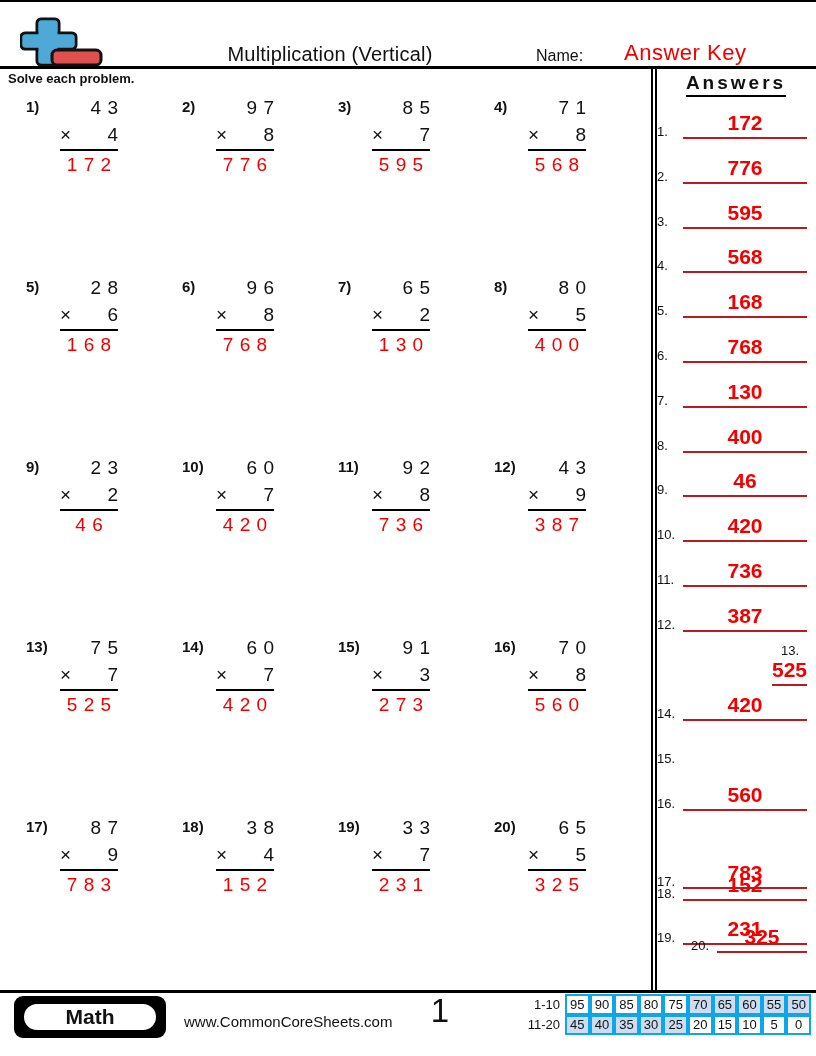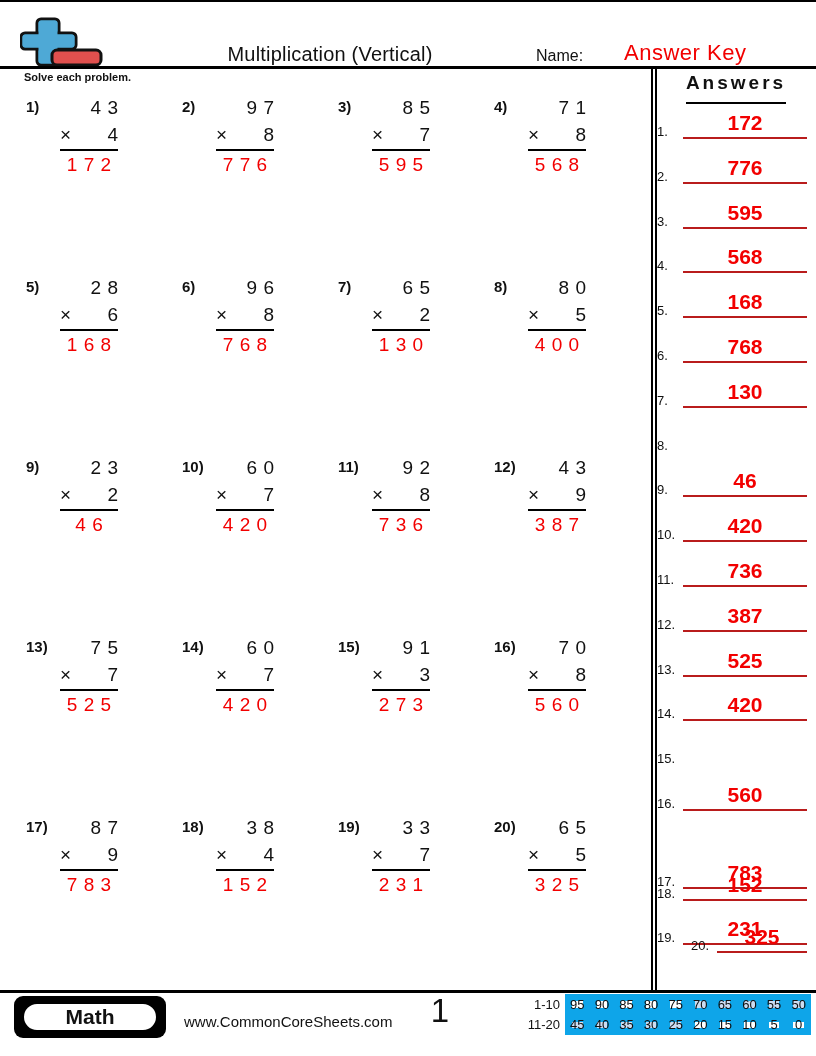--- a/index.html
+++ b/index.html
@@ -11,60 +11,60 @@
   .header-rule{ position:absolute; top:66px; left:0; width:816px; height:3px; background:#000; }
   .footer-rule{ position:absolute; top:990px; left:0; width:816px; height:3px; background:#000; }
 
   .logo { position:absolute; left:20px; top:17px; width:84px; height:50px; }
 
   .page-title { position:absolute; top:43px; left:0; width:660px; text-align:center;
                 font-size:20px; letter-spacing:.2px; }
   .name-label { position:absolute; top:47px; left:536px; font-size:16px; }
   .name-value { position:absolute; top:40px; left:624px; font-size:22px; font-weight:normal;
                 color:var(--red); letter-spacing:.5px; }
-  .instructions { position:absolute; top:71px; left:24px; font-size:11px; font-weight:bold; }
+  .instructions { position:absolute; top:71px; left:8px; font-size:13px; font-weight:bold; }
 
   
   .problems { position:absolute; left:26px; top:96px; width:624px;
               display:grid; grid-template-columns:repeat(4,156px); grid-auto-rows:180px; }
   .problem  { display:flex; align-items:flex-start; }
   .p-num    { width:34px; font-size:15px; font-weight:bold; padding-top:2px; }
   .p-body   { width:58px; font-size:19px; word-spacing:1px; }
   .p-top    { text-align:right; line-height:24px; }
   .p-mult   { display:flex; justify-content:space-between; line-height:24px; margin-top:3px; }
   .p-rule   { border-top:2.5px solid #000; margin-top:2px; }
   .p-prod   { color:var(--red); text-align:center; line-height:24px; margin-top:2px; }
 
   
   .answers-divider { position:absolute; left:651px; top:69px; width:6px; height:921px;
                      border-left:2px solid #000; border-right:2px solid #000; }
   .answers-title-wrap { position:absolute; left:662px; top:72px; width:148px; text-align:center; }
   .answers-title { display:inline-block; font-size:19px; font-weight:bold; letter-spacing:3px;
-                   border-bottom:2.5px solid #000; padding-bottom:8px; }
+                   border-bottom:2.5px solid #000; padding-bottom:1px; }
   .answers-list { position:absolute; left:0; top:0; }
   .answer-row { position:absolute; left:657px; width:150px; height:34px;
                 display:flex; align-items:flex-end; }
   .a-num  { width:26px; font-size:13px; }
   .a-line { flex:1; border-bottom:2px solid #b91c1c; text-align:center;
             font-size:21px; font-weight:bold; color:var(--red); padding-bottom:2px; }
 
   
   .badge { position:absolute; left:14px; top:996px; width:152px; height:42px;
            background:#000; border-radius:9px; }
   .badge-pill { position:absolute; left:7px; top:5px; right:7px; bottom:5px; background:#fff;
                 border:3px solid #000; border-radius:999px; display:flex;
                 align-items:center; justify-content:center; font-size:21px; font-weight:bold; }
   .website { position:absolute; left:184px; top:1013px; font-size:15px; }
   .page-number { position:absolute; left:400px; top:992px; width:80px; text-align:center;
                  font-size:33px; }
   .score { position:absolute; left:525px; top:994px;
            display:grid; grid-template-columns:40px repeat(10,24.6px); grid-auto-rows:20.5px;
            font-size:13px; }
   .score-label { display:flex; align-items:center; justify-content:flex-end; padding-right:5px; }
-  .score-cell  { border:7px solid #0ea5e9; display:flex; align-items:center; justify-content:center;
+  .score-cell  { border:2px solid #0ea5e9; display:flex; align-items:center; justify-content:center;
                  background:#fff; }
   .score-cell.hl { background:var(--hl); }
 </style>
 </head>
 <body>
 
 <div class="top-rule"></div>
 
 <svg class="logo" viewBox="0 0 84 50" width="84" height="50">
   <g>
@@ -380,20 +380,21 @@
     <span class="a-line">768</span>
   </div>
 
   <div class="answer-row" style="top: 373.8px;">
     <span class="a-num">7.</span>
     <span class="a-line">130</span>
   </div>
 
   <div class="answer-row" style="top: 418.6px;">
     <span class="a-num">8.</span>
+    <span class="a-line">400</span>
   </div>
 
   <div class="answer-row" style="top: 463.4px;">
     <span class="a-num">9.</span>
     <span class="a-line">46</span>
   </div>
 
   <div class="answer-row" style="top: 508.2px;">
     <span class="a-num">10.</span>
     <span class="a-line">420</span>
@@ -402,21 +403,21 @@
   <div class="answer-row" style="top: 553px;">
     <span class="a-num">11.</span>
     <span class="a-line">736</span>
   </div>
 
   <div class="answer-row" style="top: 597.8px;">
     <span class="a-num">12.</span>
     <span class="a-line">387</span>
   </div>
 
-  <div class="answer-row" style="top: 642.6px;">
+  <div class="answer-row" style="top: 642.6px; flex-direction: column;">
     <span class="a-num">13.</span>
     <span class="a-line">525</span>
   </div>
 
   <div class="answer-row" style="top: 687.4px;">
     <span class="a-num">14.</span>
     <span class="a-line">420</span>
   </div>
 
   <div class="answer-row" style="top: 732.2px;">

